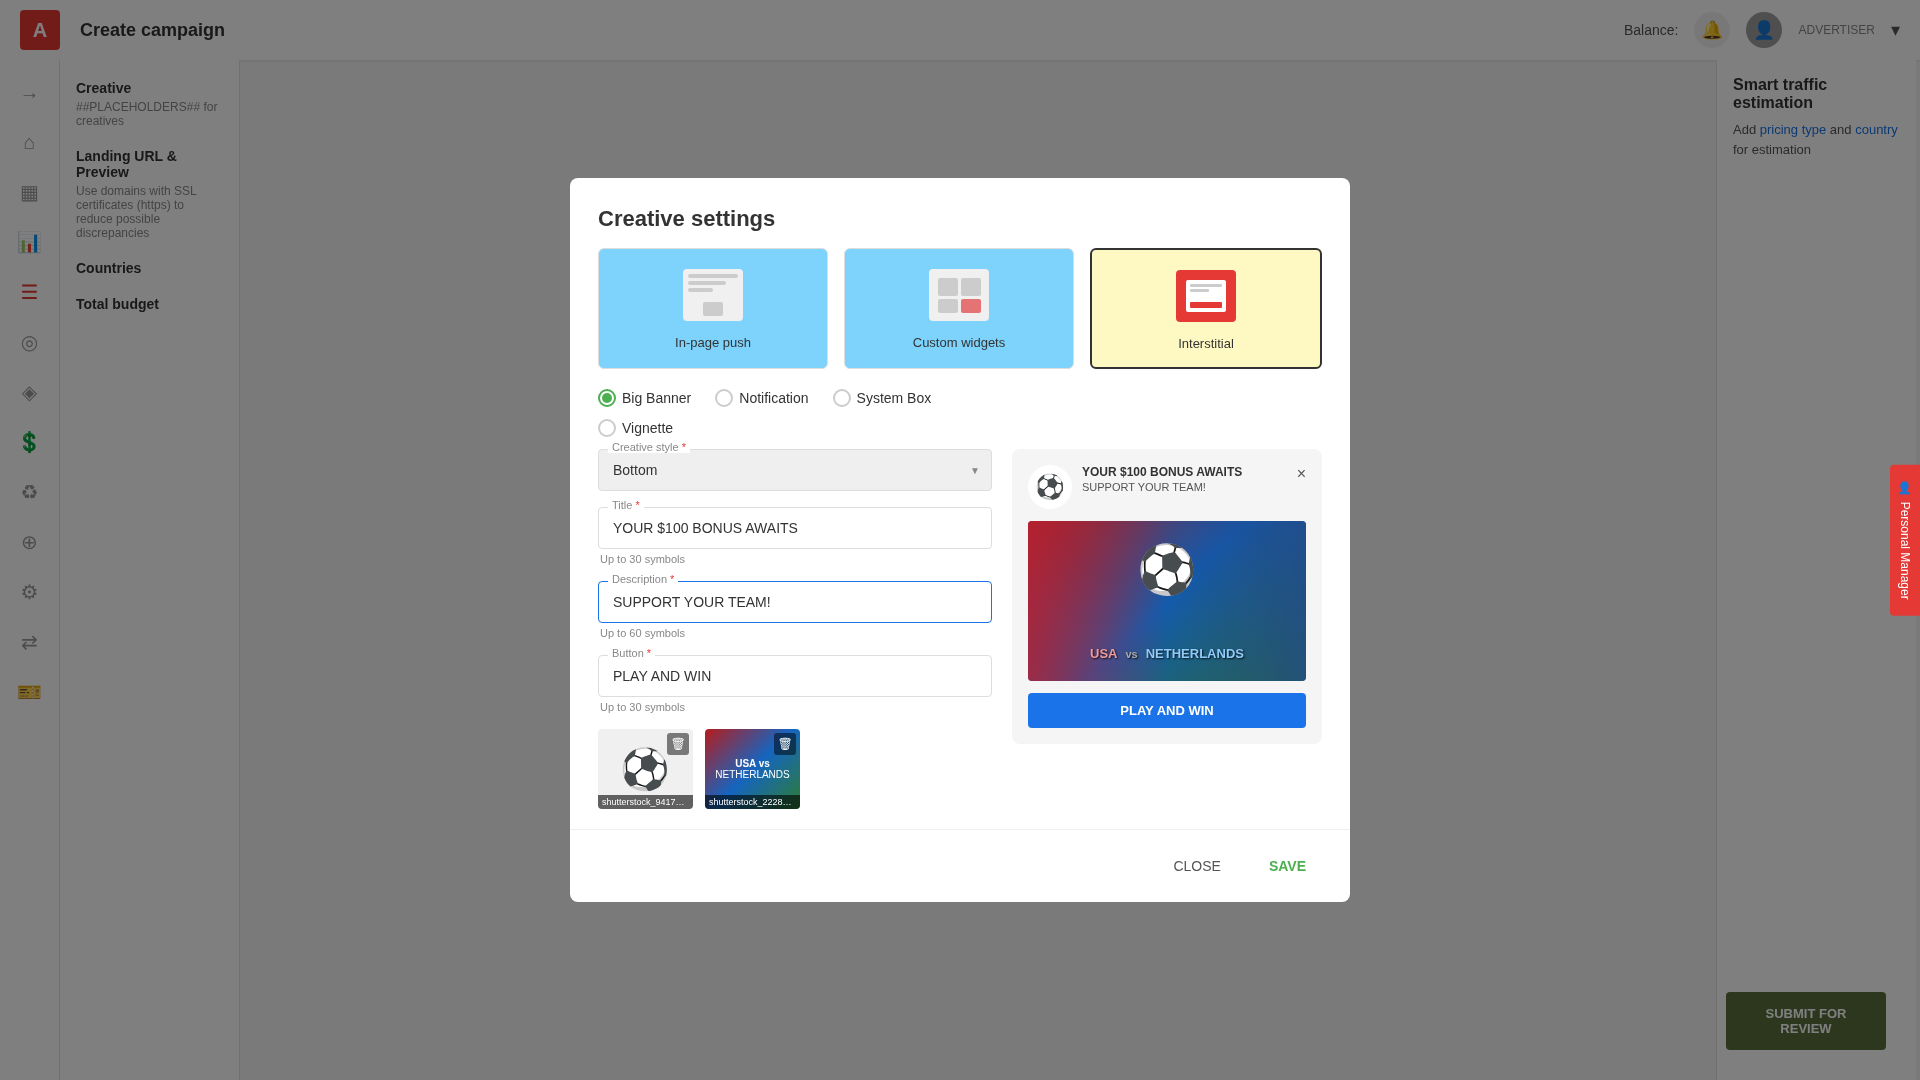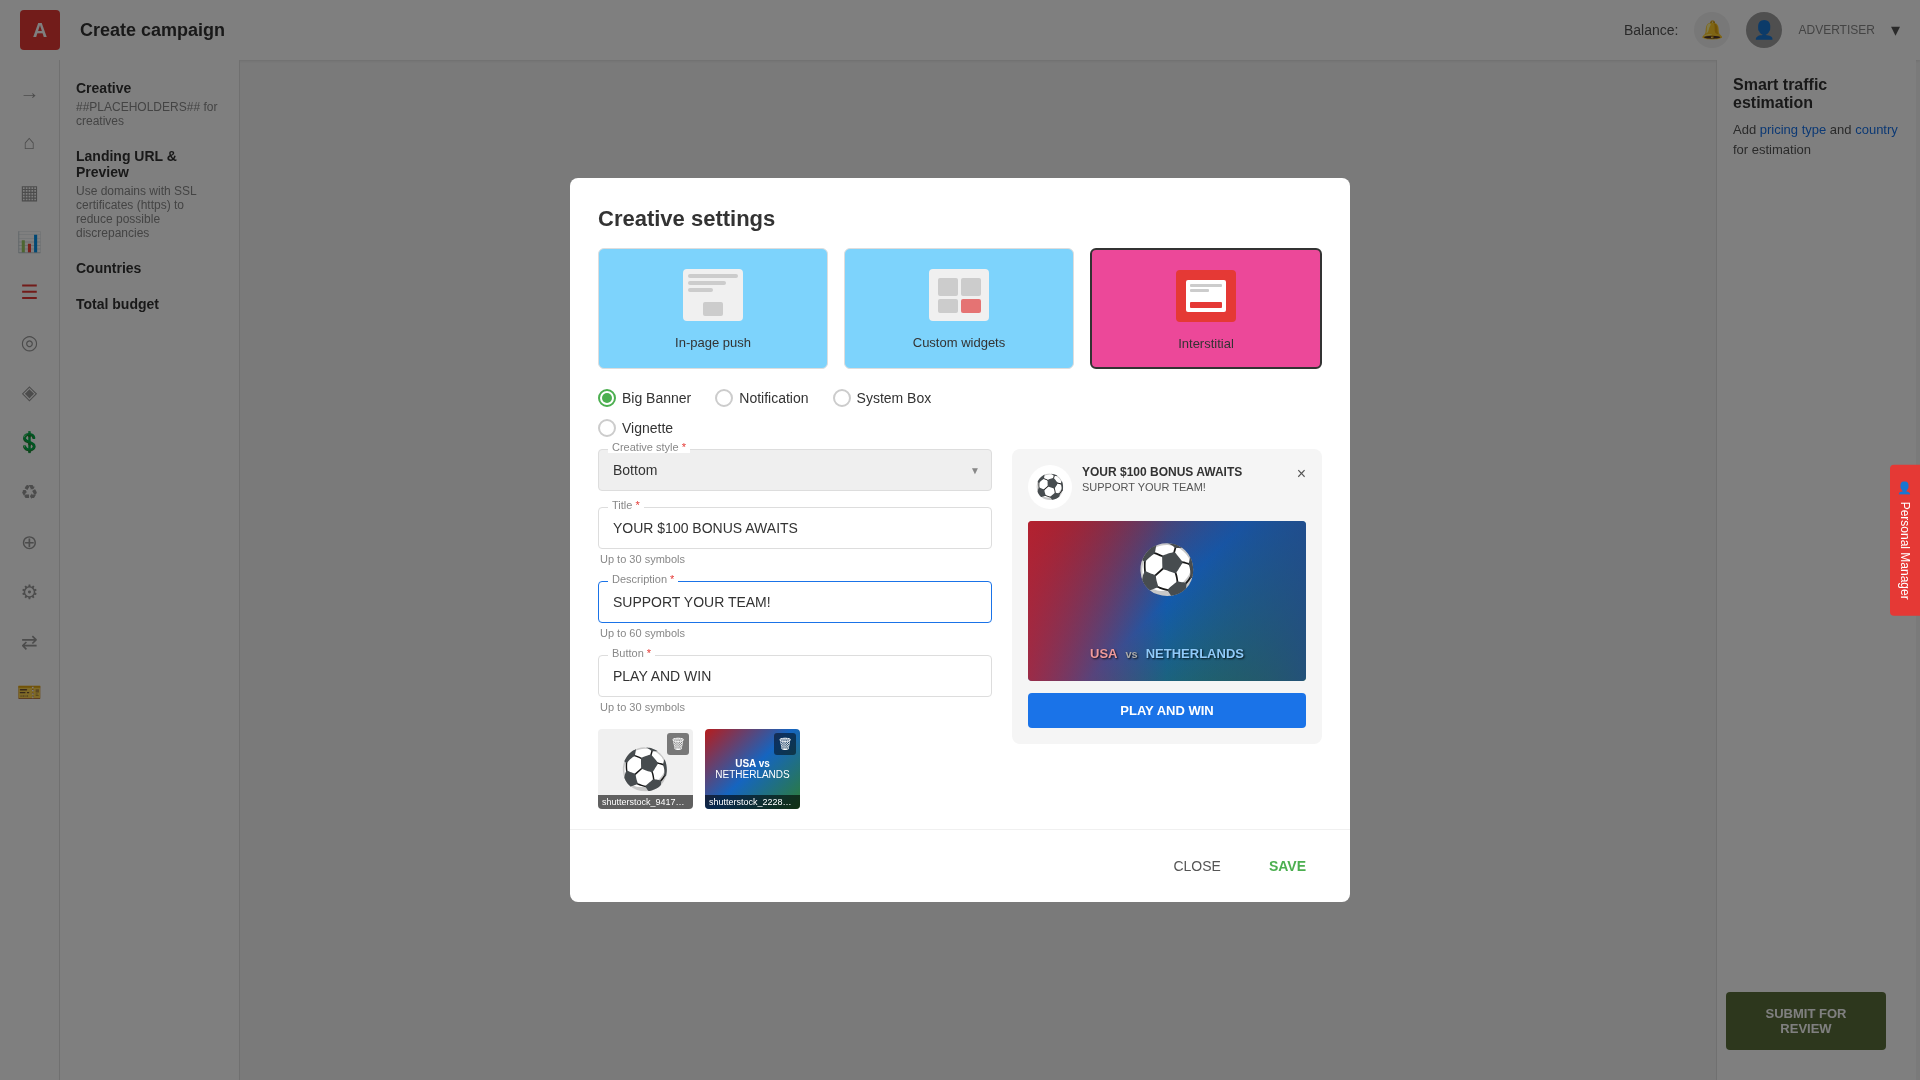--- a/index.html
+++ b/index.html
@@ -180,21 +180,21 @@
       flex: 1;
       border: 1px solid #ddd;
       border-radius: 6px;
       padding: 16px;
       text-align: center;
       cursor: pointer;
       background: #7dd3fc;
     }
     .format-card.selected {
       border: 2px solid #333;
-      background: #ec4899;
+      background: #fef9c3;
     }
     .format-card-icon {
       height: 60px;
       display: flex; align-items: center; justify-content: center;
       margin-bottom: 10px;
     }
     .format-card-label {
       font-size: 13px; color: #333;
       display: flex; align-items: center; justify-content: center; gap: 4px;
     }

